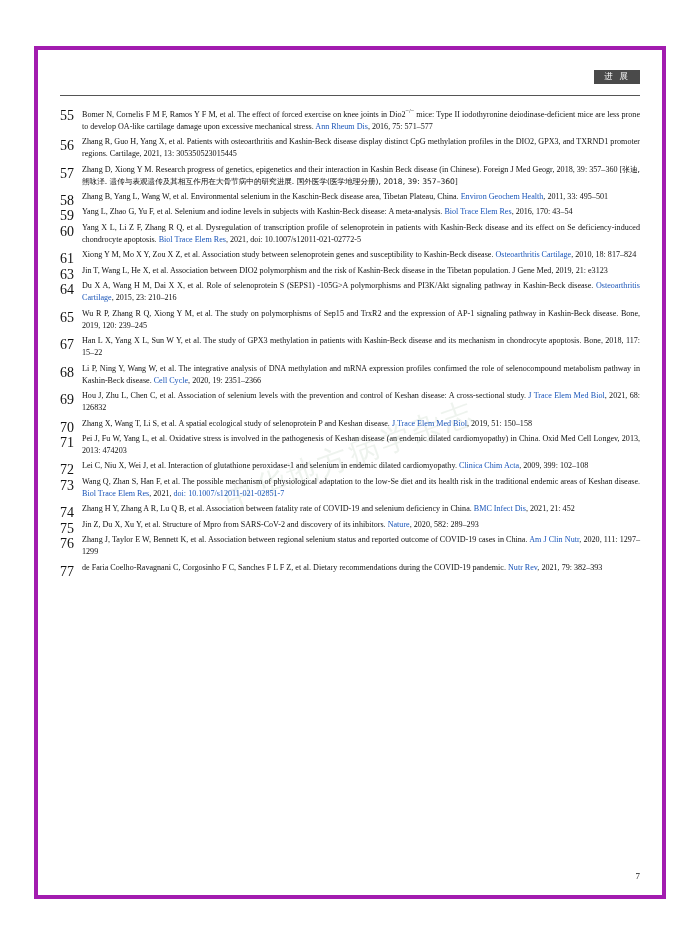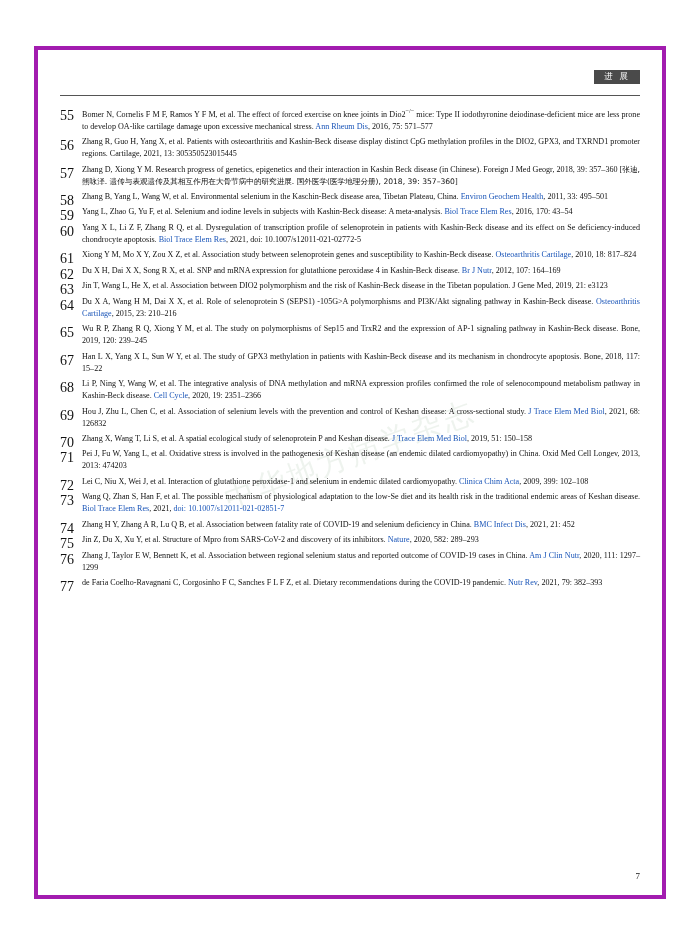--- a/index.html
+++ b/index.html
@@ -166,24 +166,20 @@
           </li>
           <li class="ref">
             <span class="ref-num">60</span>
             <span class="ref-text"><span>Yang X L, Li Z F, Zhang R Q, et al. Dysregulation of transcription profile of selenoprotein in patients with Kashin-Beck disease and its effect on Se deficiency-induced chondrocyte apoptosis. </span><span class="lnk">Biol Trace Elem Res</span><span>, 2021, doi: 10.1007/s12011-021-02772-5</span></span>
           </li>
           <li class="ref">
             <span class="ref-num">61</span>
             <span class="ref-text"><span>Xiong Y M, Mo X Y, Zou X Z, et al. Association study between selenoprotein genes and susceptibility to Kashin-Beck disease. </span><span class="lnk">Osteoarthritis Cartilage</span><span>, 2010, 18: 817–824</span></span>
           </li>
           <li class="ref">
-            <span class="ref-num">62</span>
-            <span class="ref-text"><span>Du X H, Dai X X, Song R X, et al. SNP and mRNA expression for glutathione peroxidase 4 in Kashin-Beck disease. </span><span class="lnk">Br J Nutr</span><span>, 2012, 107: 164–169</span></span>
-          </li>
-          <li class="ref">
             <span class="ref-num">63</span>
             <span class="ref-text"><span>Jin T, Wang L, He X, et al. Association between DIO2 polymorphism and the risk of Kashin-Beck disease in the Tibetan population. J Gene Med, 2019, 21: e3123</span></span>
           </li>
           <li class="ref">
             <span class="ref-num">64</span>
             <span class="ref-text"><span>Du X A, Wang H M, Dai X X, et al. Role of selenoprotein S (SEPS1) -105G&gt;A polymorphisms and PI3K/Akt signaling pathway in Kashin-Beck disease. </span><span class="lnk">Osteoarthritis Cartilage</span><span>, 2015, 23: 210–216</span></span>
           </li>
           <li class="ref">
             <span class="ref-num">65</span>
             <span class="ref-text"><span>Wu R P, Zhang R Q, Xiong Y M, et al. The study on polymorphisms of Sep15 and TrxR2 and the expression of AP-1 signaling pathway in Kashin-Beck disease. Bone, 2019, 120: 239–245</span></span>

